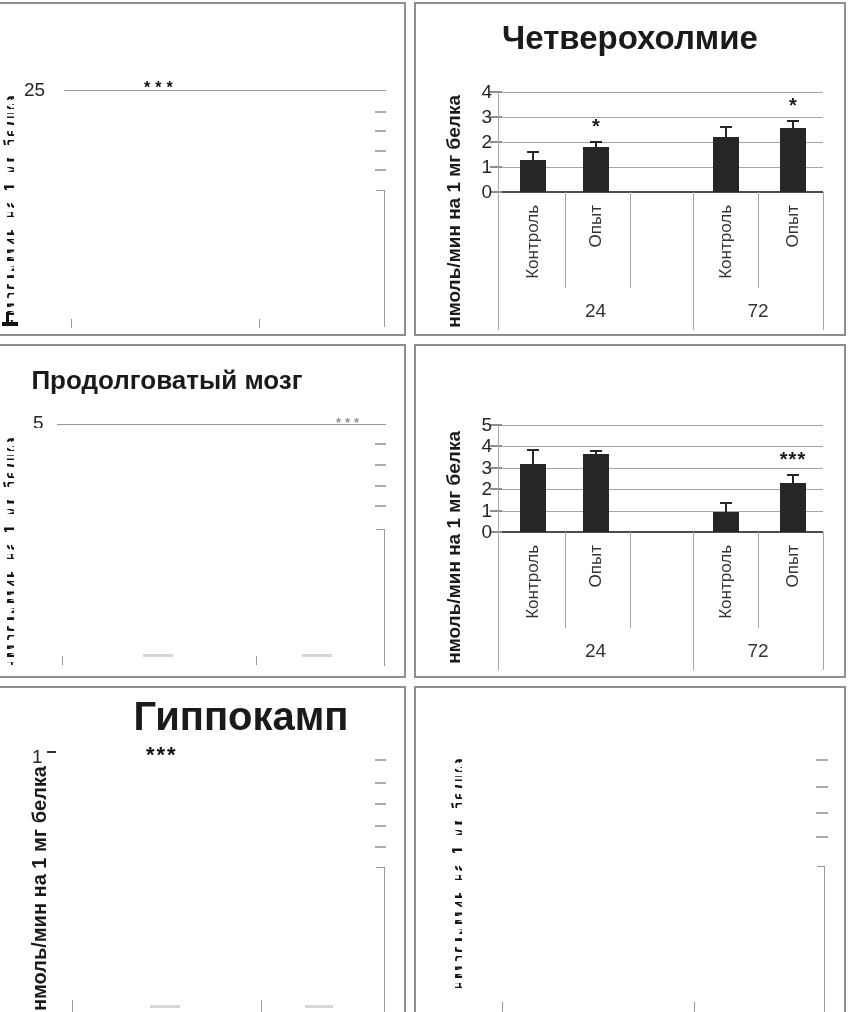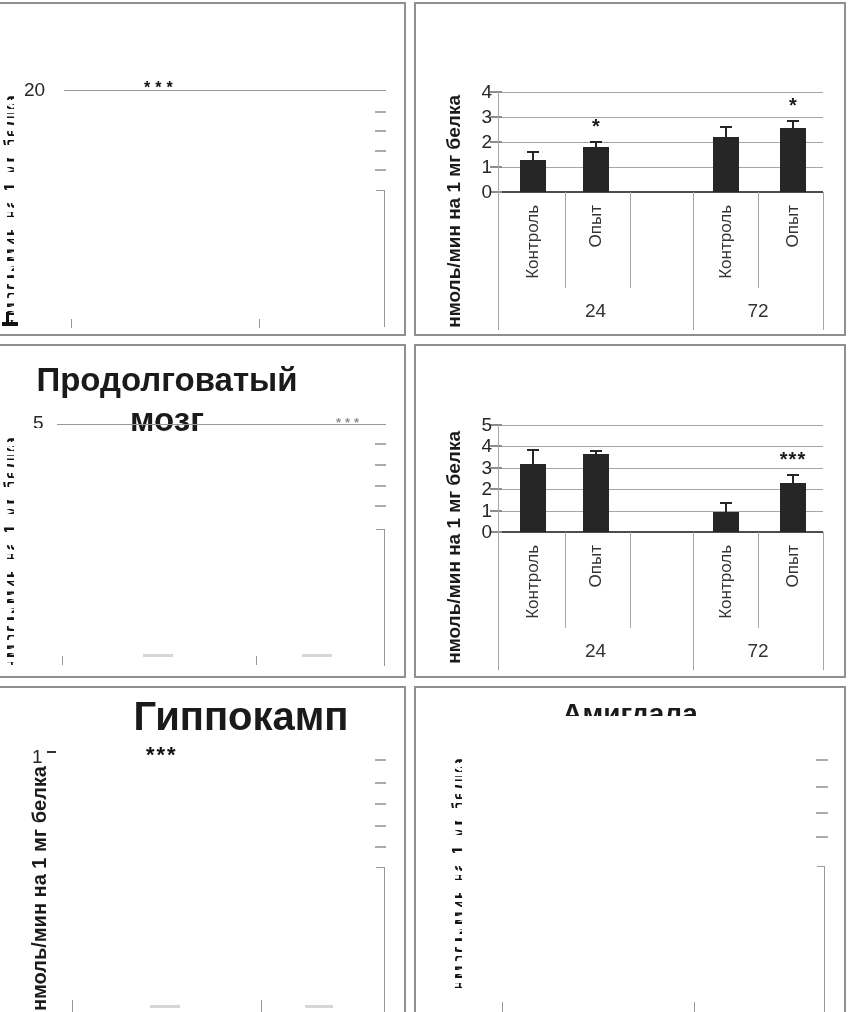--- a/index.html
+++ b/index.html
@@ -24,27 +24,25 @@
 
 <div class="stage">
 
   <div class="panel" style="left:-4px;top:2px;width:410px;height:334px"></div>
   <div class="panel" style="left:414px;top:2px;width:432px;height:334px"></div>
   <div class="panel" style="left:-4px;top:344px;width:410px;height:334px"></div>
   <div class="panel" style="left:414px;top:344px;width:432px;height:334px"></div>
   <div class="panel" style="left:-4px;top:686px;width:410px;height:340px"></div>
   <div class="panel" style="left:414px;top:686px;width:432px;height:340px"></div>
 
-  <div class="title" style="left:0;top:360px;width:334px;font-size:33px">Продолговатый мозг</div>
+  <div class="title" style="left:414px;top:18px;width:432px;font-size:33px">Четверохолмие</div>
+  <div class="title" style="left:0;top:360px;width:334px;font-size:26px">Продолговатый мозг</div>
   <div class="title" style="left:0;top:696px;width:482px;font-size:40px">Гиппокамп</div>
-  <div class="clip" style="left:414px;top:702px;width:432px;height:14px">
-    <div class="title" style="position:static;font-size:28px;line-height:24px;width:432px">Амигдала</div>
-  </div>
 
-  <div class="clip ticknum" style="left:24px;top:80px;width:30px;height:16px">20</div>
+  <div class="clip ticknum" style="left:24px;top:80px;width:30px;height:16px">25</div>
   <div class="abs" style="left:64px;top:90px;width:322px;height:1px;background:#999"></div>
   <div class="stars" style="left:144px;top:79px;font-size:16px;letter-spacing:5px">***</div>
   <div class="abs" style="left:375px;top:111px;width:11px;height:2px;background:#ababab"></div>
   <div class="abs" style="left:375px;top:130px;width:11px;height:2px;background:#ababab"></div>
   <div class="abs" style="left:375px;top:150px;width:11px;height:2px;background:#ababab"></div>
   <div class="abs" style="left:375px;top:169px;width:11px;height:2px;background:#ababab"></div>
   <div class="abs" style="left:376px;top:190px;width:9px;height:1px;background:#999"></div>
   <div class="abs" style="left:384px;top:190px;width:1px;height:137px;background:#999"></div>
   <div class="abs" style="left:71px;top:319px;width:1px;height:9px;background:#999"></div>
   <div class="abs" style="left:259px;top:319px;width:1px;height:9px;background:#999"></div>

